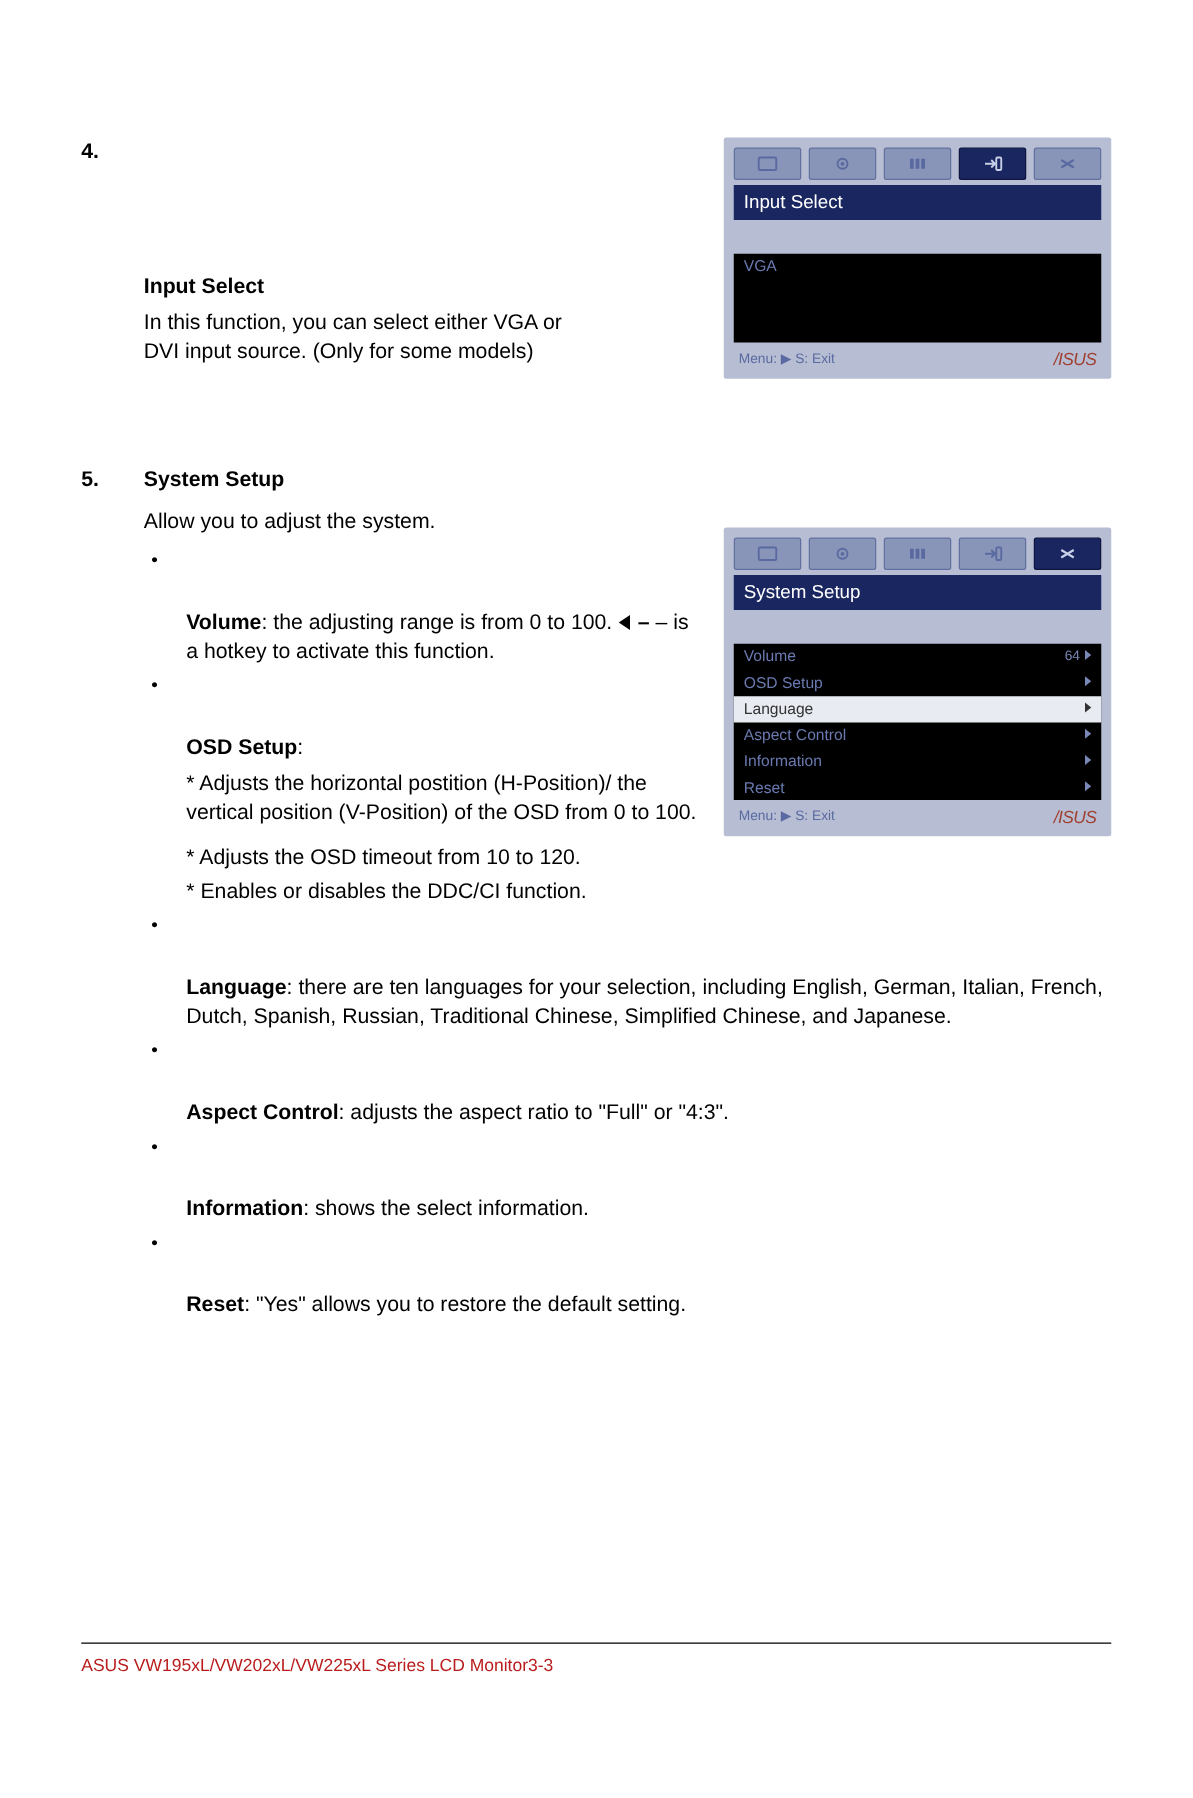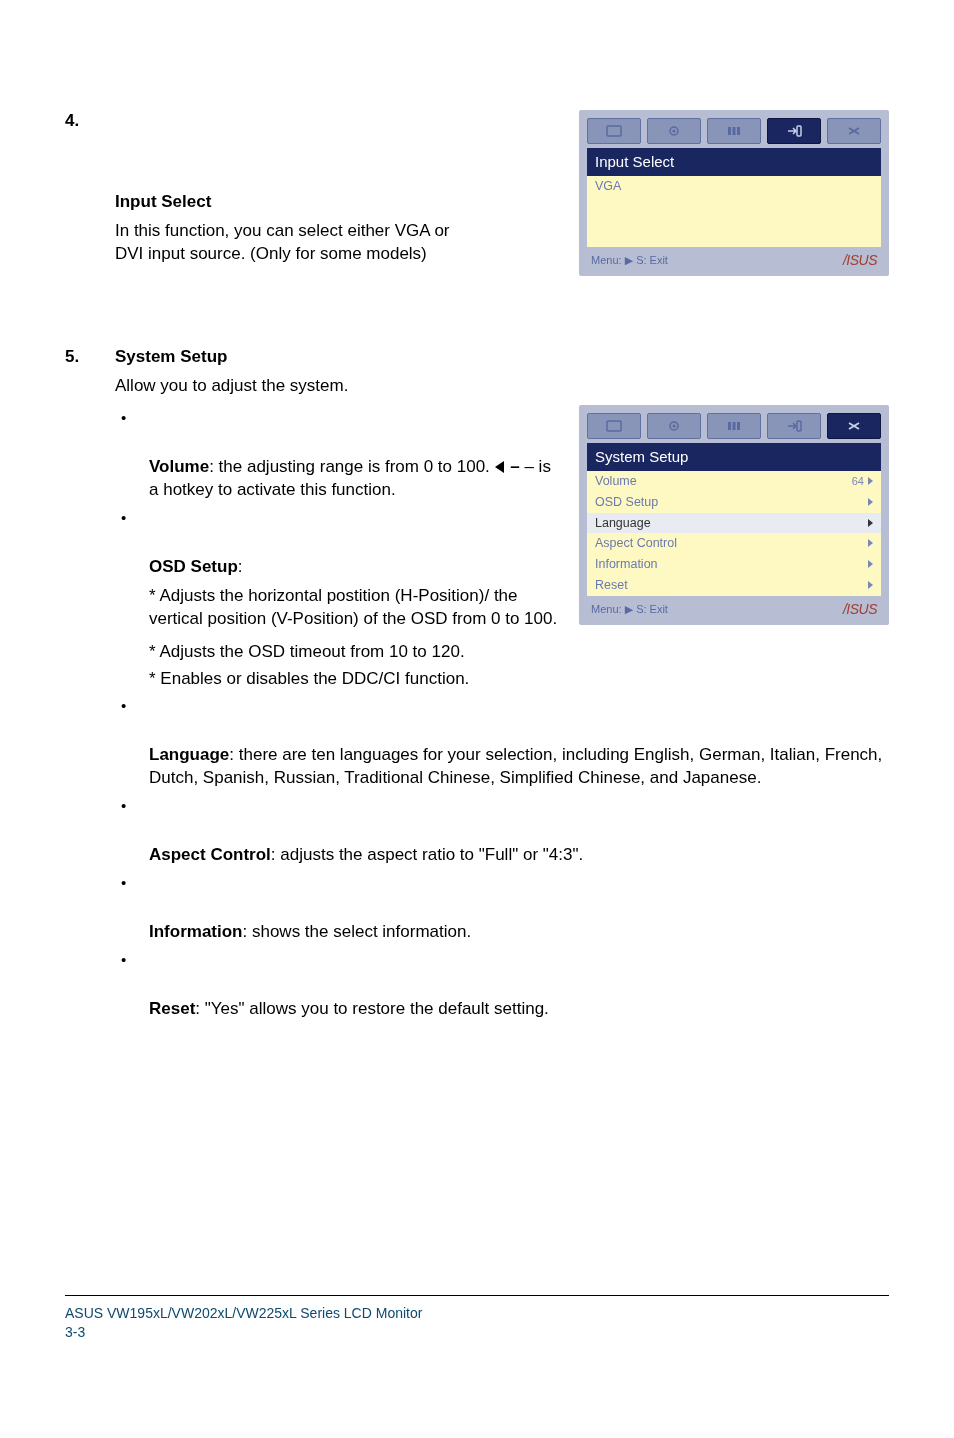--- a/index.html
+++ b/index.html
@@ -110,21 +110,22 @@
     border-color: #0d1540;
   }
   .osd-tab svg { width: 18px; height: 14px; }
   .osd-title {
     background: #1a2660;
     color: #fff;
     font-size: 15px;
     padding: 4px 8px;
   }
   .osd-list {
-    background: #fef9c3;
+    background: #000000;
+    margin-top: 27px;
   }
   .osd-item {
     color: #6a7ab0;
     font-size: 12.5px;
     padding: 2px 8px;
     display: flex;
     justify-content: space-between;
     align-items: center;
   }
   .osd-item .val { font-size: 11px; color: #7a88b8; }
@@ -169,22 +170,21 @@
   .footer {
     position: absolute;
     bottom: 38px;
     left: 65px;
     right: 65px;
     border-top: 1px solid #000;
     padding-top: 8px;
     display: flex;
     justify-content: flex-start;
     font-size: 14px;
-    color: #0c4a6e;
-    flex-direction: column;
+    color: #b91c1c;
   }
 </style>
 </head>
 <body>
 
 <div class="page">
 
   <div class="section">
     <div class="sec-num">4.</div>
     <div class="sec-body">

